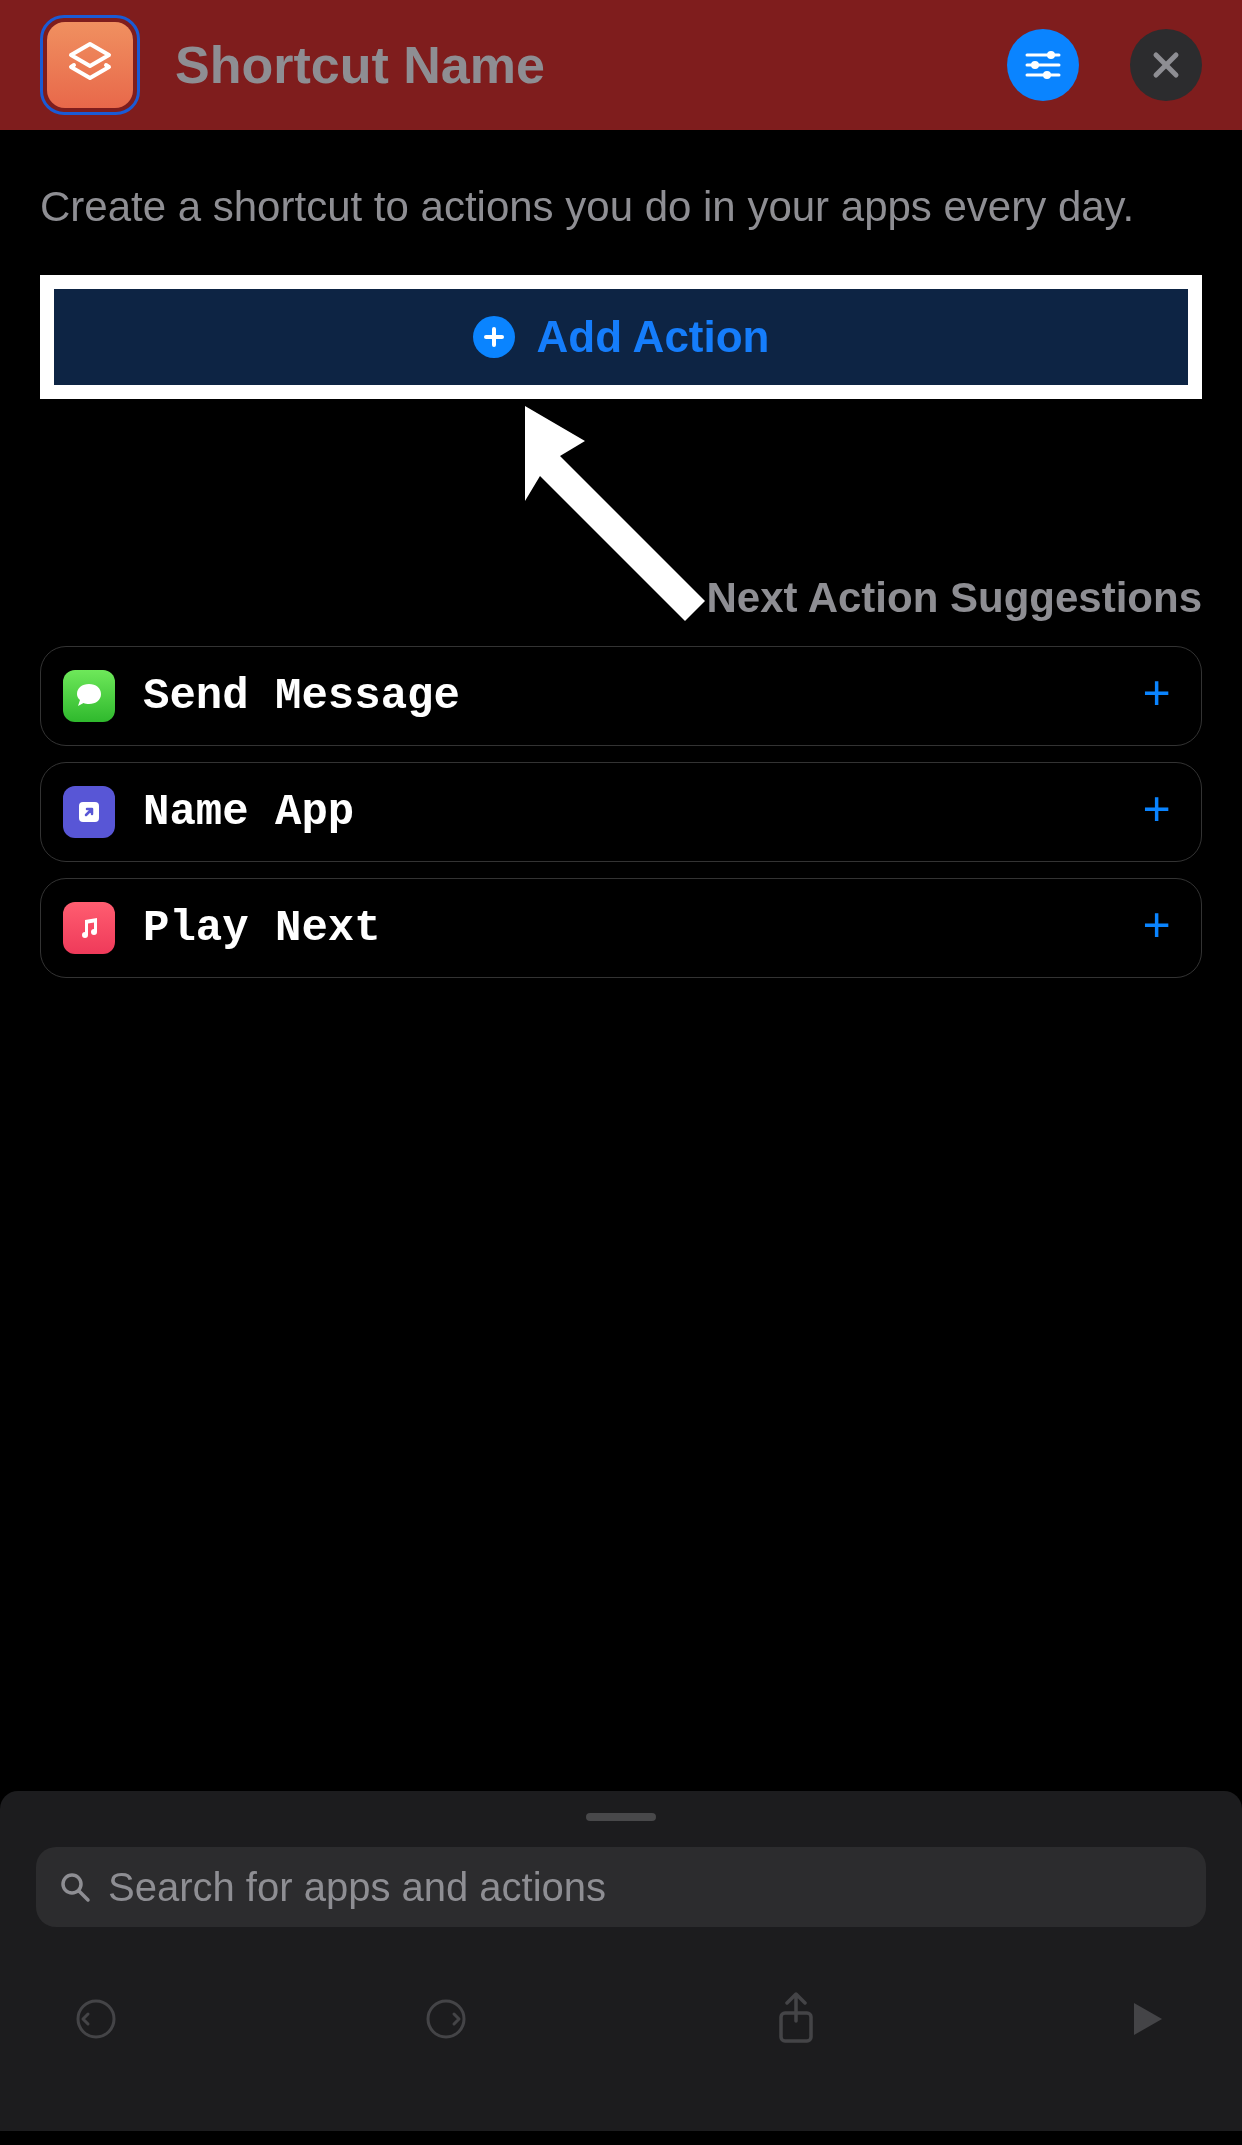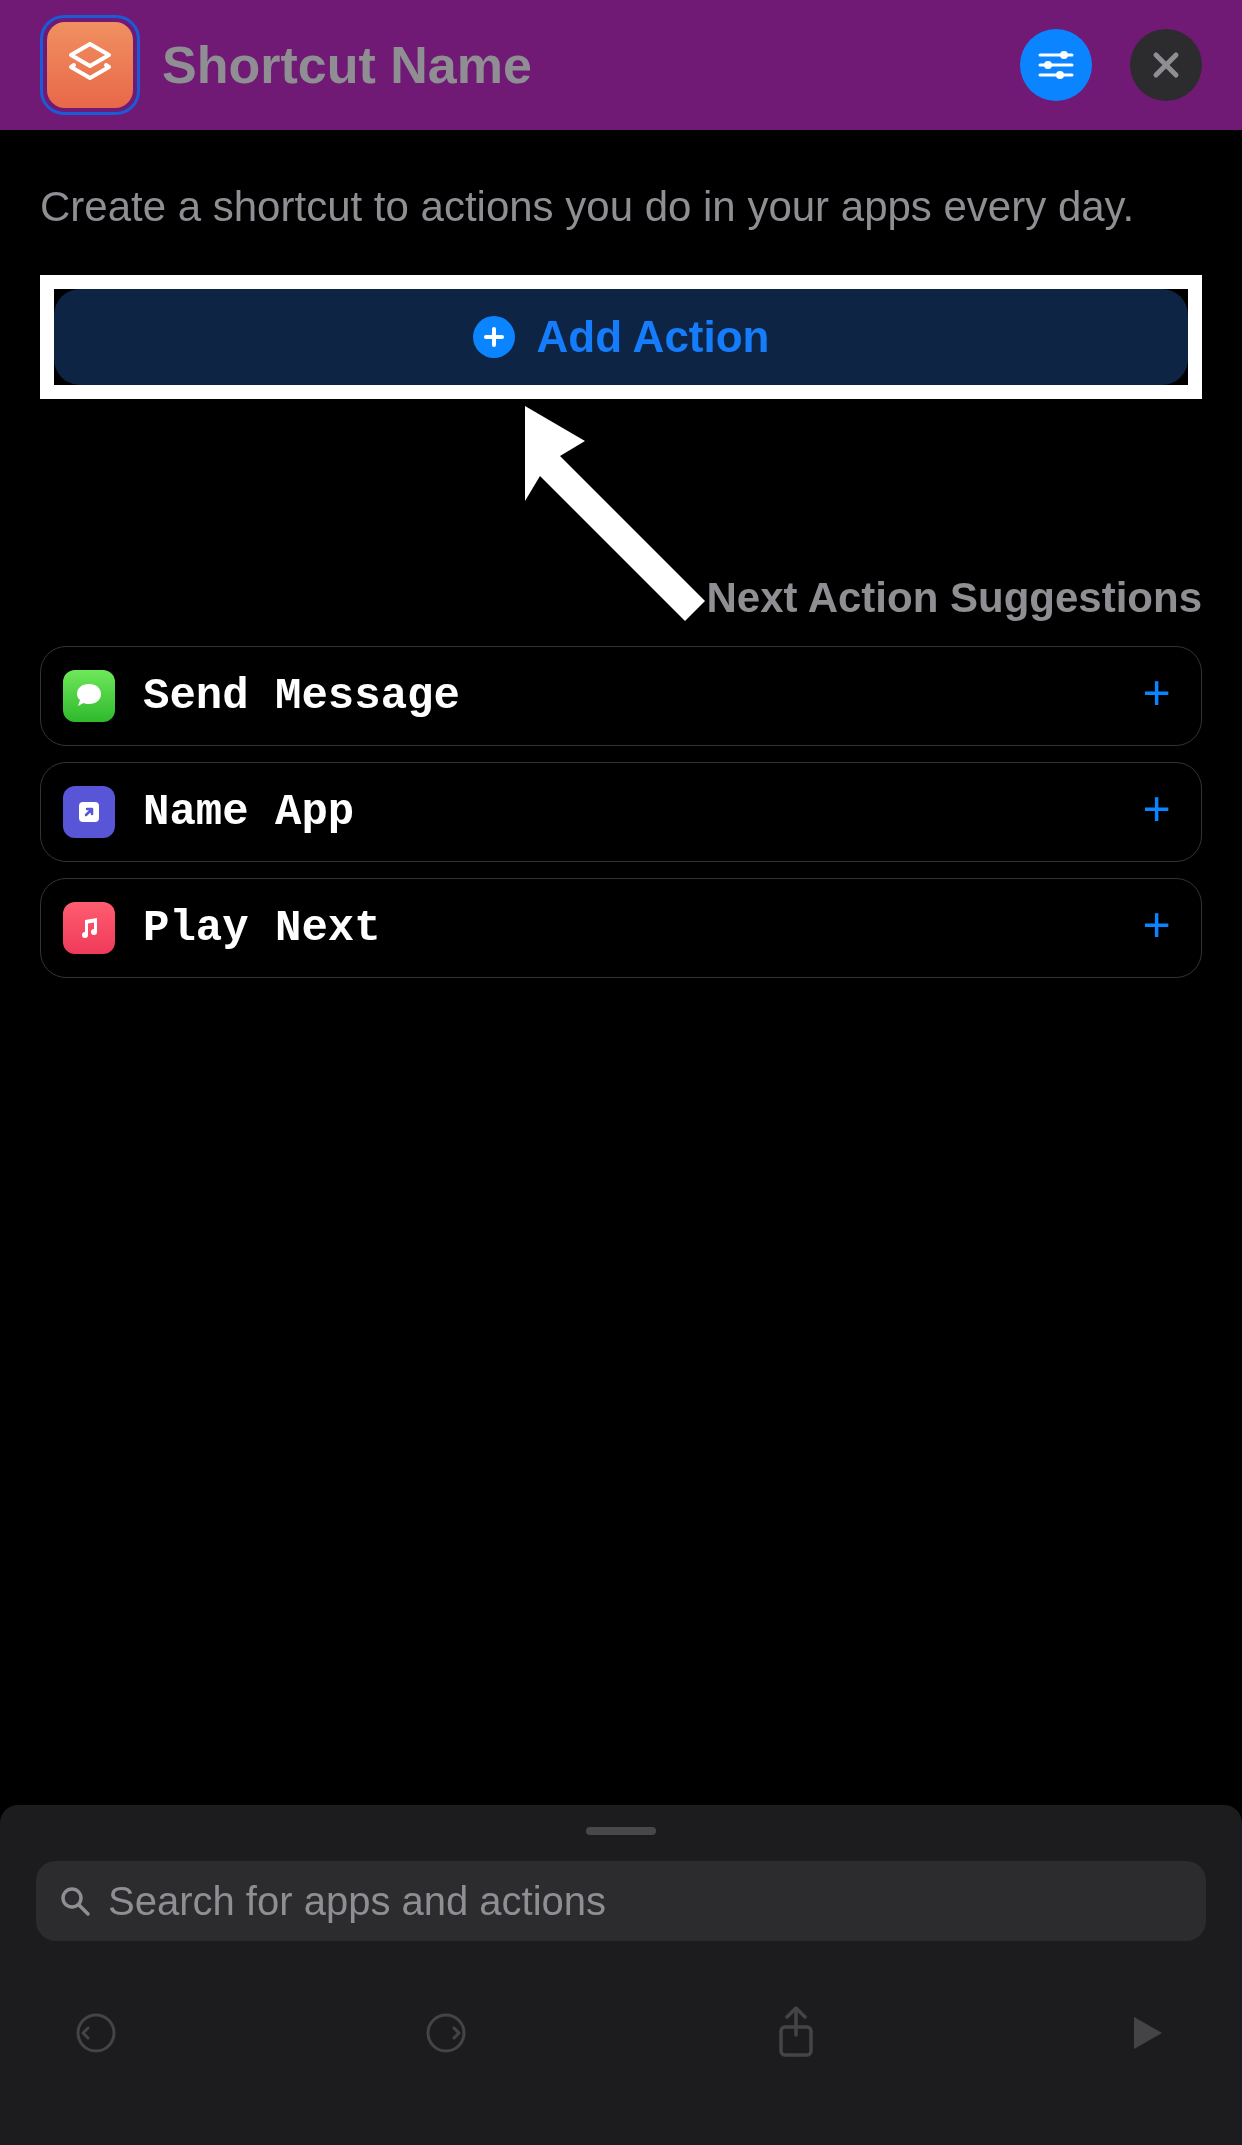--- a/index.html
+++ b/index.html
@@ -1,23 +1,23 @@
 <!DOCTYPE html>
 <html><head>
 <meta charset="utf-8">
 <style>
   * { box-sizing: border-box; margin: 0; padding: 0; }
   html, body { width: 1242px; height: 2145px; background: #000; font-family: -apple-system, "SF Pro Display", "Helvetica Neue", Arial, sans-serif; color: #fff; overflow: hidden; }
   .header {
     height: 130px;
-    background: #701a75;
+    background: #7f1d1d;
     display: flex;
     align-items: center;
     padding: 0 40px 0 40px;
-    gap: 22px;
+    gap: 35px;
   }
   .app-icon-wrap {
     width: 100px; height: 100px;
     border-radius: 24px;
     border: 3px solid #1a5bd6;
     padding: 4px;
     display: flex; align-items: center; justify-content: center;
   }
   .app-icon {
     width: 86px; height: 86px;
@@ -49,21 +49,20 @@
   .add-action-outer {
     border: 14px solid #fff;
     padding: 0;
   }
   .add-action-btn {
     background: #0d2444;
     height: 96px;
     display: flex; align-items: center; justify-content: center;
     gap: 22px;
     cursor: pointer;
-    border-radius: 26px;
   }
   .plus-circle {
     width: 42px; height: 42px; border-radius: 50%;
     background: #0a84ff; color: #fff;
     display: flex; align-items: center; justify-content: center;
     font-size: 32px; font-weight: 700;
   }
   .add-action-label { color: #157dfb; font-size: 44px; font-weight: 600; }
   .arrow-overlay {
     position: absolute;
@@ -90,21 +89,21 @@
     display: flex; align-items: center; justify-content: center;
     margin-right: 28px;
     flex-shrink: 0;
   }
   .sug-icon.messages { background: linear-gradient(180deg,#6ee85a,#2fb92d); }
   .sug-icon.openapp { background: #5856d6; }
   .sug-icon.music { background: linear-gradient(180deg,#ff5d70,#ef3a5a); }
   .sug-label { flex: 1; font-size: 44px; font-weight: 600; color: #fff; }
   .sug-plus { font-size: 48px; color: #0a84ff; font-weight: 300; }
   .bottom-sheet {
-    position: absolute; left: 0; right: 0; bottom: 0;
+    position: absolute; left: 0; right: 0; bottom: 14px;
     height: 340px;
     background: #1c1c1e;
     border-top-left-radius: 18px; border-top-right-radius: 18px;
     padding: 22px 36px 0 36px;
   }
   .grabber {
     width: 70px; height: 8px; border-radius: 4px;
     background: #48484a; margin: 0 auto 26px auto;
   }
   .search {

